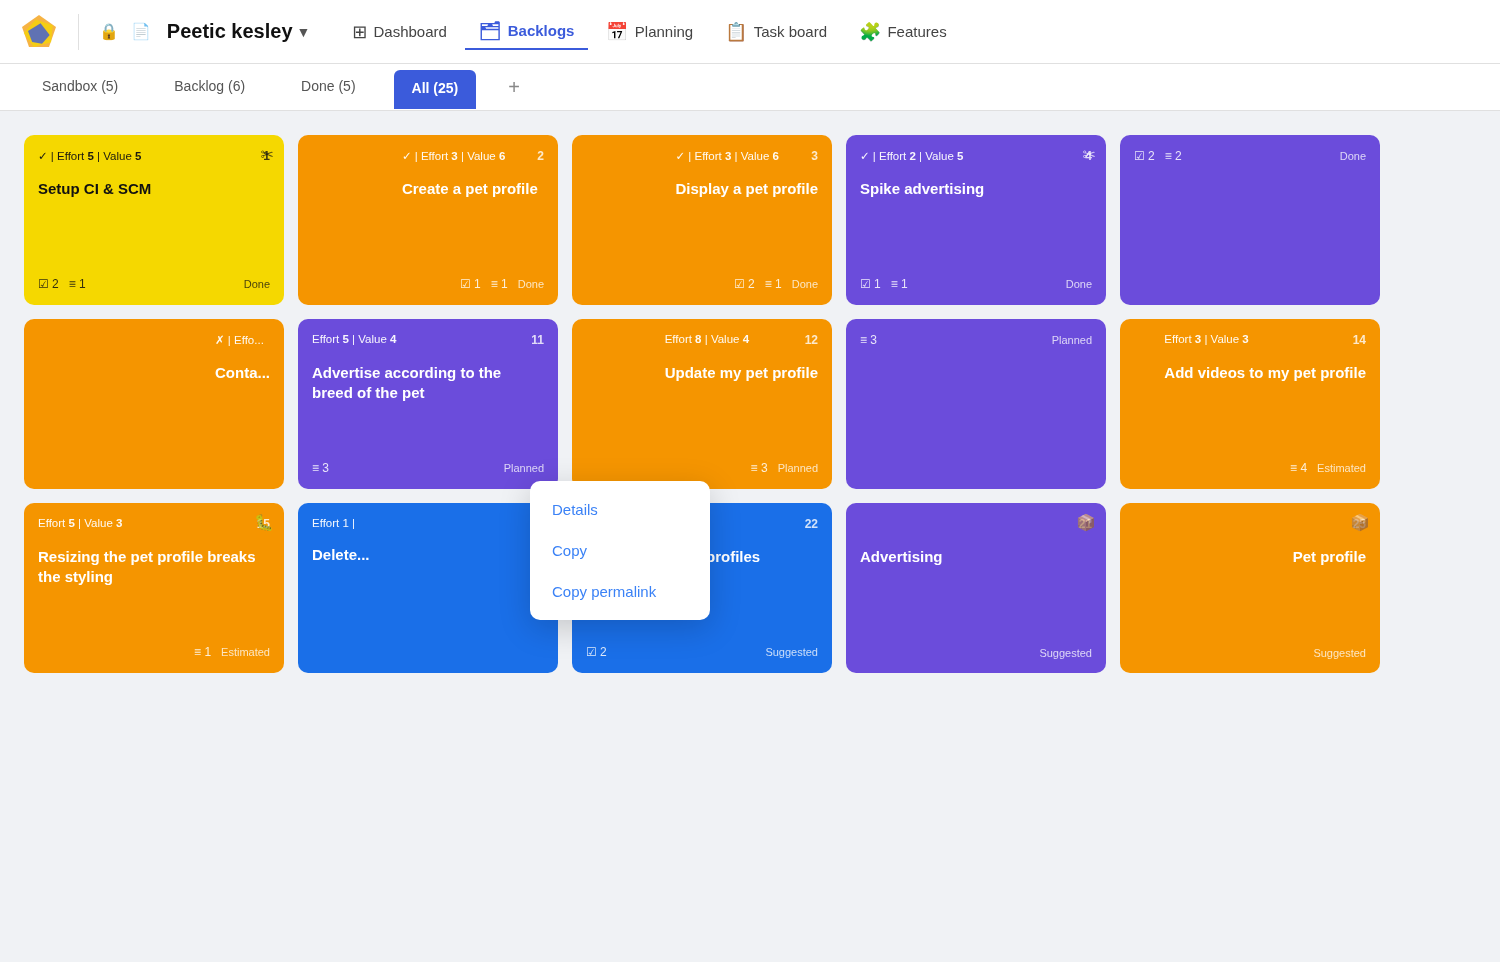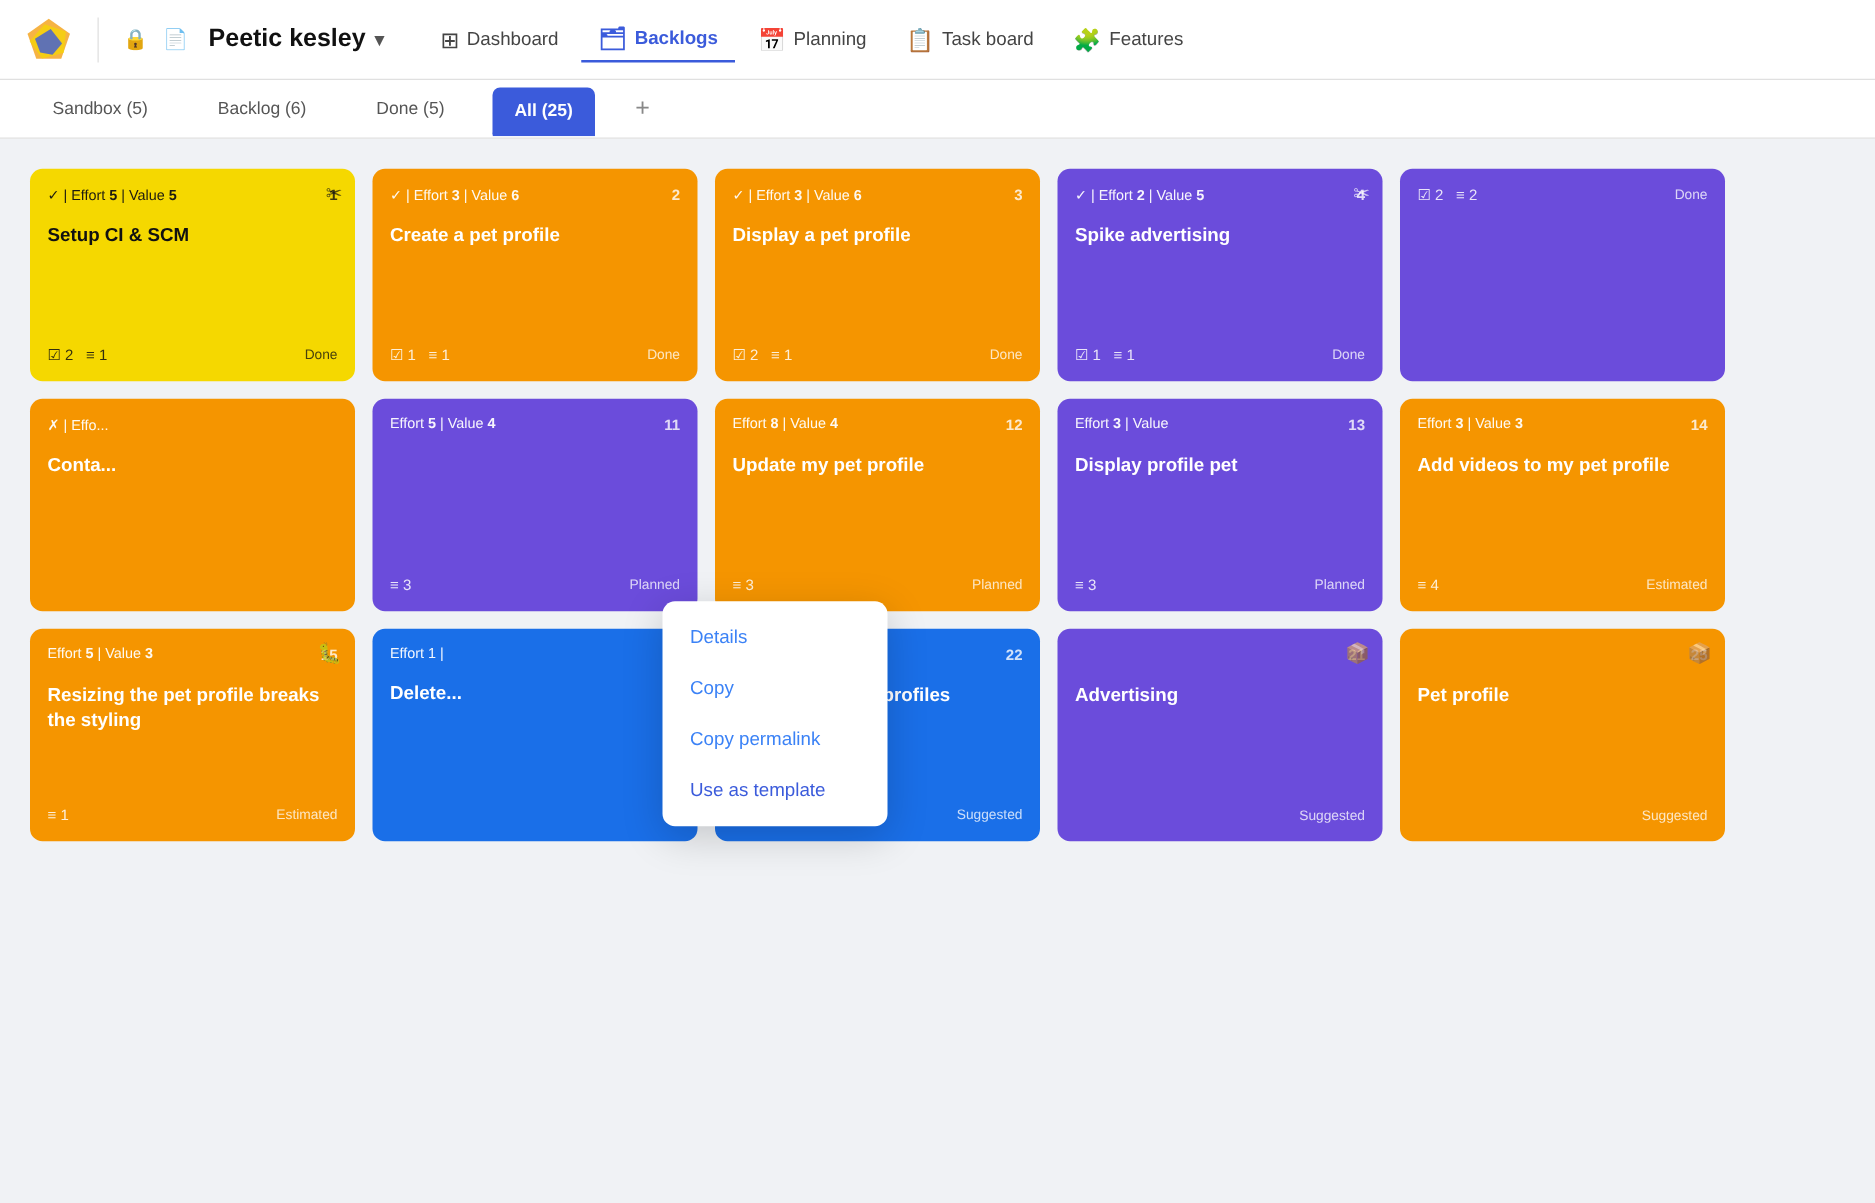--- a/index.html
+++ b/index.html
@@ -93,21 +93,21 @@
       border-radius: 10px;
       padding: 14px;
       position: relative;
       color: #fff;
       cursor: pointer;
       display: flex;
       flex-direction: column;
       justify-content: space-between;
     }
     .card.yellow { background: #f5d800; color: #111; }
-    .card.orange { background: #f59500; }
+    .card.orange { background: #f59500; align-items: flex-end; }
     .card.purple { background: #6b4cdb; }
     .card.blue { background: #1a6fe8; }
 
     .card-header {
       display: flex;
       align-items: flex-start;
       justify-content: space-between;
       font-size: 12px;
       margin-bottom: 6px;
       gap: 32px;
@@ -311,20 +311,21 @@
       <div class="card-title">Conta...</div>
     </div>
   </div>
 
   <div class="card purple">
     <div>
       <div class="card-header">
         <span class="card-meta">Effort <strong>5</strong> | Value <strong>4</strong></span>
         <span class="card-num">11</span>
       </div>
+      <div class="card-title">Advertise according to the breed of the pet</div>
     </div>
     <div class="card-footer">
       <span class="footer-item">≡ 3</span>
       <span class="status">Planned</span>
     </div>
   </div>
 
   <div class="card orange">
     <div>
       <div class="card-header">
@@ -333,27 +334,20 @@
       </div>
       <div class="card-title">Update my pet profile</div>
     </div>
     <div class="card-footer">
       <span class="footer-item">≡ 3</span>
       <span class="status">Planned</span>
     </div>
   </div>
 
   <div class="card purple" style="position:relative;">
-    <div>
-      <div class="card-header">
-        <span class="card-meta">Effort <strong>3</strong> | Value</span>
-        <span class="card-num">13</span>
-      </div>
-      <div class="card-title">Display profile pet</div>
-    </div>
     <div class="card-footer">
       <span class="footer-item">≡ 3</span>
       <span class="status">Planned</span>
     </div>
   </div>
 
   <div class="card orange">
     <div>
       <div class="card-header">
         <span class="card-meta">Effort <strong>3</strong> | Value <strong>3</strong></span>
@@ -430,16 +424,15 @@
     </div>
     <div class="card-footer">
       <span class="status">Suggested</span>
     </div>
   </div>
 
   <div class="context-menu">
     <div class="context-menu-item">Details</div>
     <div class="context-menu-item">Copy</div>
     <div class="context-menu-item">Copy permalink</div>
-    <div class="context-menu-item blue-link">Use as template</div>
   </div>
 
 </div>
 
 </body></html>

